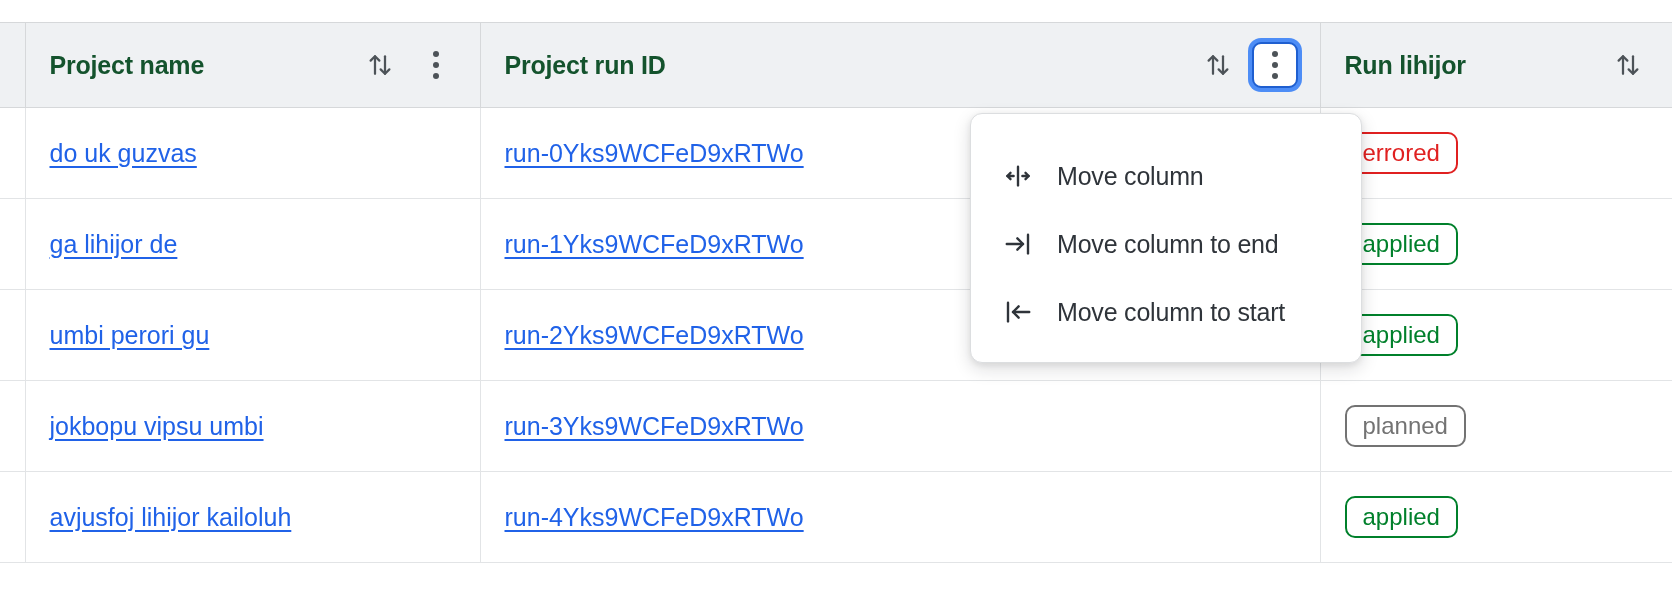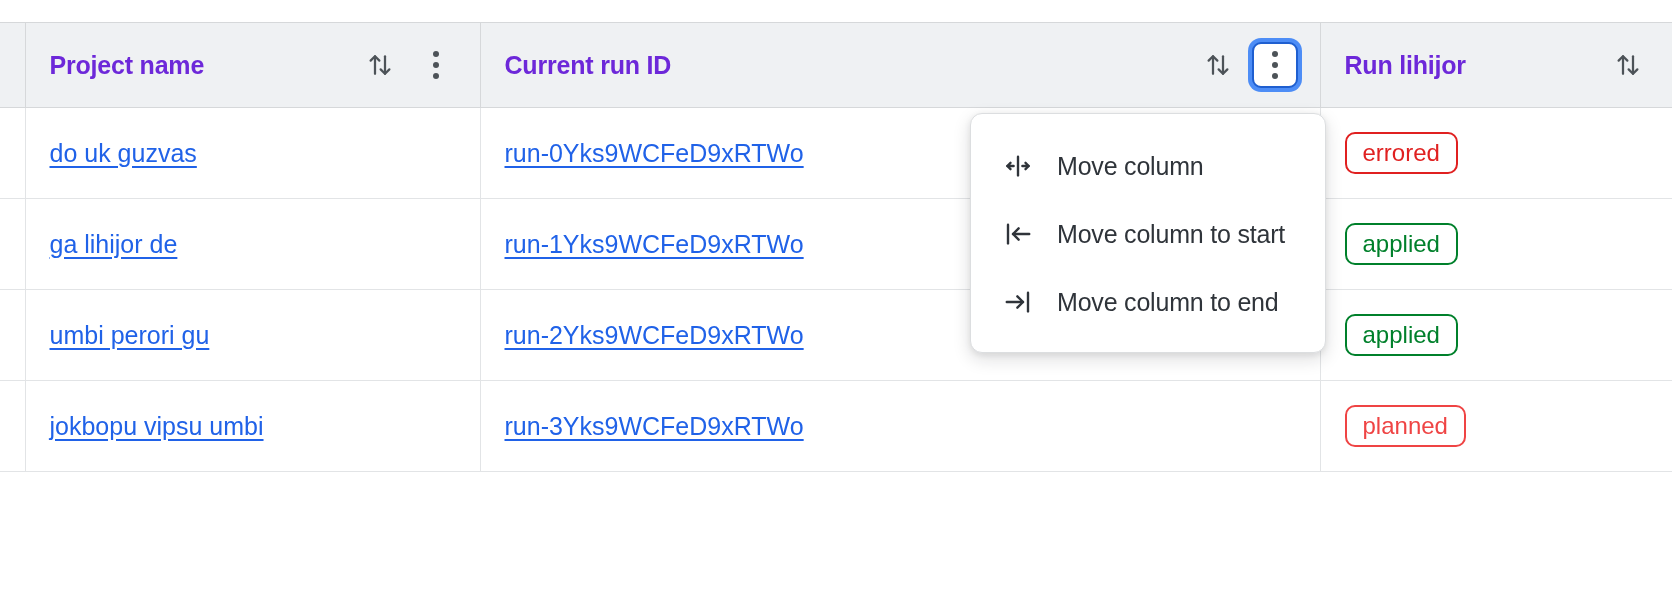--- a/index.html
+++ b/index.html
@@ -46,21 +46,21 @@
   .head-inner {
     display: flex;
     align-items: center;
     height: 84px;
     padding: 0 22px 0 24px;
     box-sizing: border-box;
   }
   .head-label {
     font-size: 25px;
     font-weight: bold;
-    color: #6d28d9;
+    color: #14532d;
     white-space: nowrap;
     letter-spacing: -0.2px;
   }
   .head-spacer { flex: 1 1 auto; }
 
   .icon-btn {
     width: 44px;
     height: 44px;
     border-radius: 8px;
     display: flex;
@@ -135,33 +135,33 @@
     border-radius: 10px;
     border: 2px solid currentColor;
     font-size: 24px;
     line-height: 1;
     box-sizing: border-box;
     background: #ffffff;
     white-space: nowrap;
   }
   .badge.errored { color: #e02020; }
   .badge.applied { color: #00802b; }
-  .badge.planned { color: #ef4444; }
+  .badge.planned { color: #737373; }
 
   
   .column-menu {
     position: absolute;
     left: 970px;
     top: 113px;
-    width: 356px;
+    width: 392px;
     background: #ffffff;
     border: 1px solid #dcdee0;
     border-radius: 12px;
     box-shadow: 0 6px 18px rgba(20, 24, 28, 0.14), 0 2px 6px rgba(20, 24, 28, 0.08);
-    padding: 18px 0 16px 0;
+    padding: 28px 0 16px 0;
     box-sizing: border-box;
     z-index: 30;
   }
   .menu-item {
     display: flex;
     align-items: center;
     height: 68px;
     padding: 0 26px 0 30px;
     box-sizing: border-box;
     cursor: pointer;
@@ -220,21 +220,21 @@
                 <i></i>
                   <i></i>
                   <i></i>
               </span>
             </button>
           </div>
         </th>
 
         <th>
           <div class="head-inner">
-            <span class="head-label">Current run ID</span>
+            <span class="head-label">Project run ID</span>
             <span class="head-spacer"></span>
             <button class="icon-btn">
               <svg class="sort-glyph" width="30" height="30" viewBox="0 0 24 24" fill="none" stroke="#4d5358" stroke-width="1.8" stroke-linecap="round" stroke-linejoin="round">
                 <path d="M8 19V5"></path>
                   <path d="M4.5 8.5L8 5l3.5 3.5"></path>
                 <path d="M16 5v14"></path>
                   <path d="M12.5 15.5L16 19l3.5-3.5"></path>
               </svg>
             </button>
             <button class="icon-btn kebab focused">
@@ -336,20 +336,38 @@
             <a class="cell-link">run-3Yks9WCFeD9xRTWo</a>
           </div>
         </td>
         <td class="status-cell">
           <div class="cell-inner">
             <span class="badge planned">planned</span>
           </div>
         </td>
       </tr>
 
+      <tr>
+        <td class="select-cell"></td>
+        <td>
+          <div class="cell-inner">
+            <a class="cell-link">avjusfoj lihijor kailoluh</a>
+          </div>
+        </td>
+        <td>
+          <div class="cell-inner">
+            <a class="cell-link">run-4Yks9WCFeD9xRTWo</a>
+          </div>
+        </td>
+        <td class="status-cell">
+          <div class="cell-inner">
+            <span class="badge applied">applied</span>
+          </div>
+        </td>
+      </tr>
 
     </tbody>
   </table>
 
   <div class="column-menu">
 
     <div class="menu-item">
       <span class="menu-icon">
         <svg width="30" height="30" viewBox="0 0 24 24" fill="none" stroke="currentColor" stroke-width="1.9" stroke-linecap="round" stroke-linejoin="round">
           <path d="M12 4.5v15"></path>
@@ -358,34 +376,34 @@
           <path d="M15.5 12h5"></path>
             <path d="M18 9.5L20.5 12 18 14.5"></path>
         </svg>
       </span>
       <span class="menu-label">Move column</span>
     </div>
 
     <div class="menu-item">
       <span class="menu-icon">
         <svg width="30" height="30" viewBox="0 0 24 24" fill="none" stroke="currentColor" stroke-width="1.9" stroke-linecap="round" stroke-linejoin="round">
+          <path d="M20 4.5v15"></path>
+          <path d="M3 12h13"></path>
+            <path d="M11.5 7.5L16 12l-4.5 4.5"></path>
+        </svg>
+      </span>
+      <span class="menu-label">Move column to end</span>
+    </div>
+
+    <div class="menu-item">
+      <span class="menu-icon">
+        <svg width="30" height="30" viewBox="0 0 24 24" fill="none" stroke="currentColor" stroke-width="1.9" stroke-linecap="round" stroke-linejoin="round">
           <path d="M4 4.5v15"></path>
           <path d="M21 12H8"></path>
             <path d="M12.5 7.5L8 12l4.5 4.5"></path>
         </svg>
       </span>
       <span class="menu-label">Move column to start</span>
     </div>
 
-    <div class="menu-item">
-      <span class="menu-icon">
-        <svg width="30" height="30" viewBox="0 0 24 24" fill="none" stroke="currentColor" stroke-width="1.9" stroke-linecap="round" stroke-linejoin="round">
-          <path d="M20 4.5v15"></path>
-          <path d="M3 12h13"></path>
-            <path d="M11.5 7.5L16 12l-4.5 4.5"></path>
-        </svg>
-      </span>
-      <span class="menu-label">Move column to end</span>
-    </div>
-
   </div>
 
 </div>
 
 </body></html>

